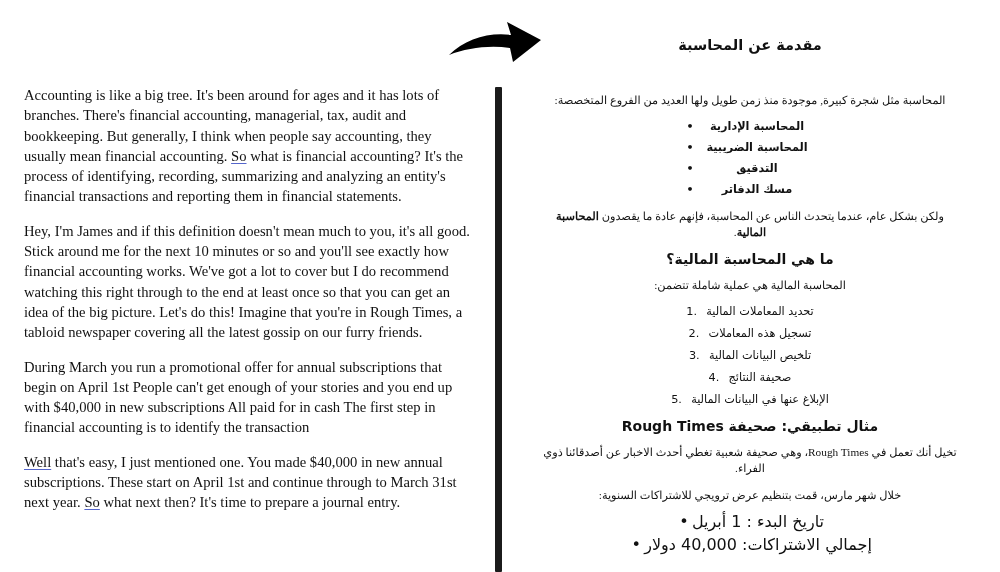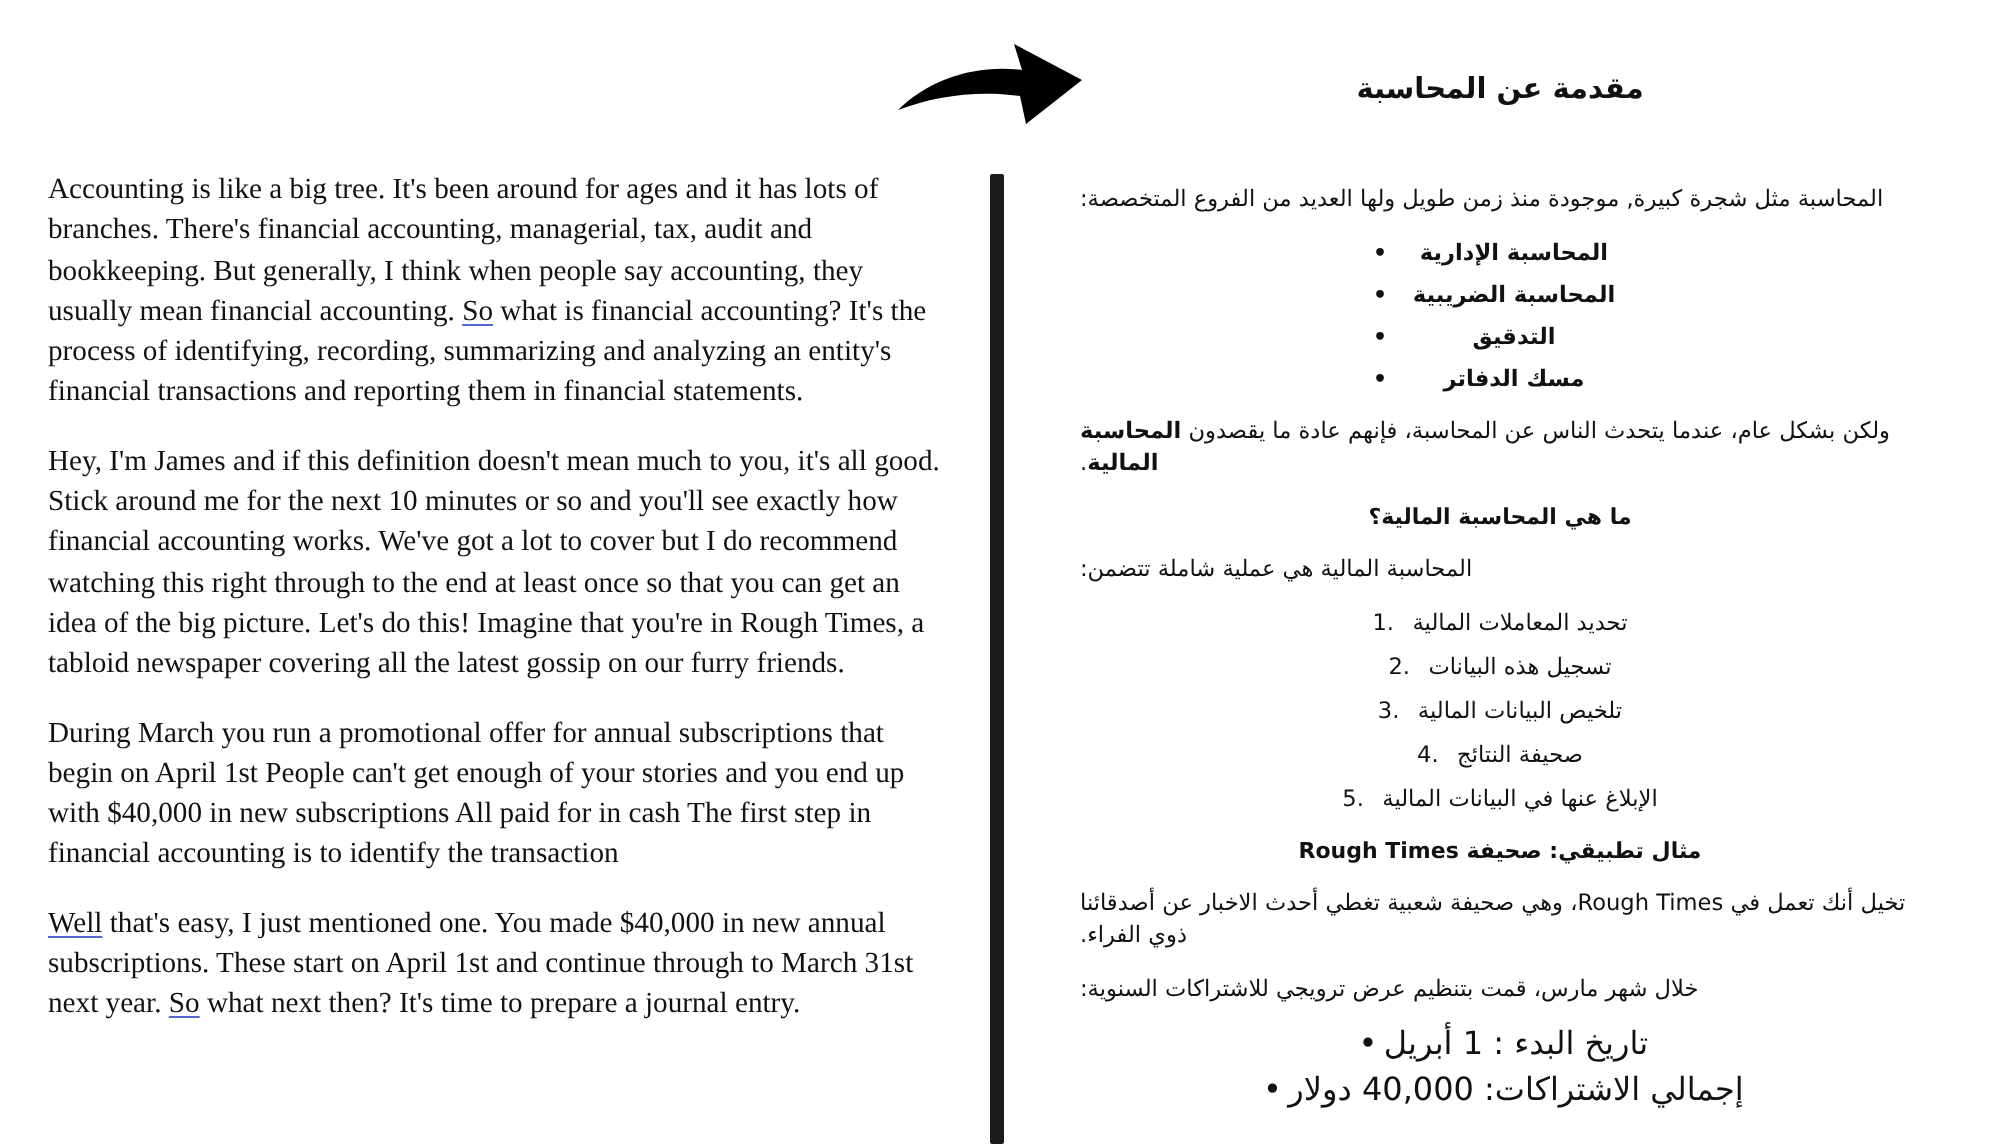--- a/index.html
+++ b/index.html
@@ -75,24 +75,24 @@
     font-weight: bold;
     text-align: center;
     margin: 0 0 38px 0;
     line-height: 18px;
   }
   #ar-col p.ar-body {
     margin: 0 0 11px 0;
     font-size: 11.3px;
     line-height: 16px;
   }
-  #ar-col p.ar-center { text-align: left; }
+  #ar-col p.ar-center { text-align: center; font-family: Liberation Serif, serif; }
   #ar-col p.ar-head-center {
     font-weight: bold;
-    font-size: 11px;
+    font-size: 14px;
     margin: 0 0 10px 0;
     line-height: 16px;
     text-align: center;
   }
 
   ul.ar-bullets {
     list-style: none;
     margin: 0 0 10px 0;
     padding: 0;
   }
@@ -220,21 +220,21 @@
 
   <p class="ar-head-center">ما هي المحاسبة المالية؟</p>
 
   <p class="ar-body ar-center">المحاسبة المالية هي عملية شاملة تتضمن:</p>
 
   <ol class="ar-numbers">
     <li>
       <span class="ol-text">تحديد المعاملات المالية</span><span class="num">1.</span>
     </li>
     <li>
-      <span class="ol-text">تسجيل هذه البيانات</span><span class="num">2.</span>
+      <span class="ol-text">تسجيل هذه المعاملات</span><span class="num">2.</span>
     </li>
     <li>
       <span class="ol-text">تلخيص البيانات المالية</span><span class="num">3.</span>
     </li>
     <li>
       <span class="ol-text">صحيفة النتائج</span><span class="num">4.</span>
     </li>
     <li>
       <span class="ol-text">الإبلاغ عنها في البيانات المالية</span><span class="num">5.</span>
     </li>

